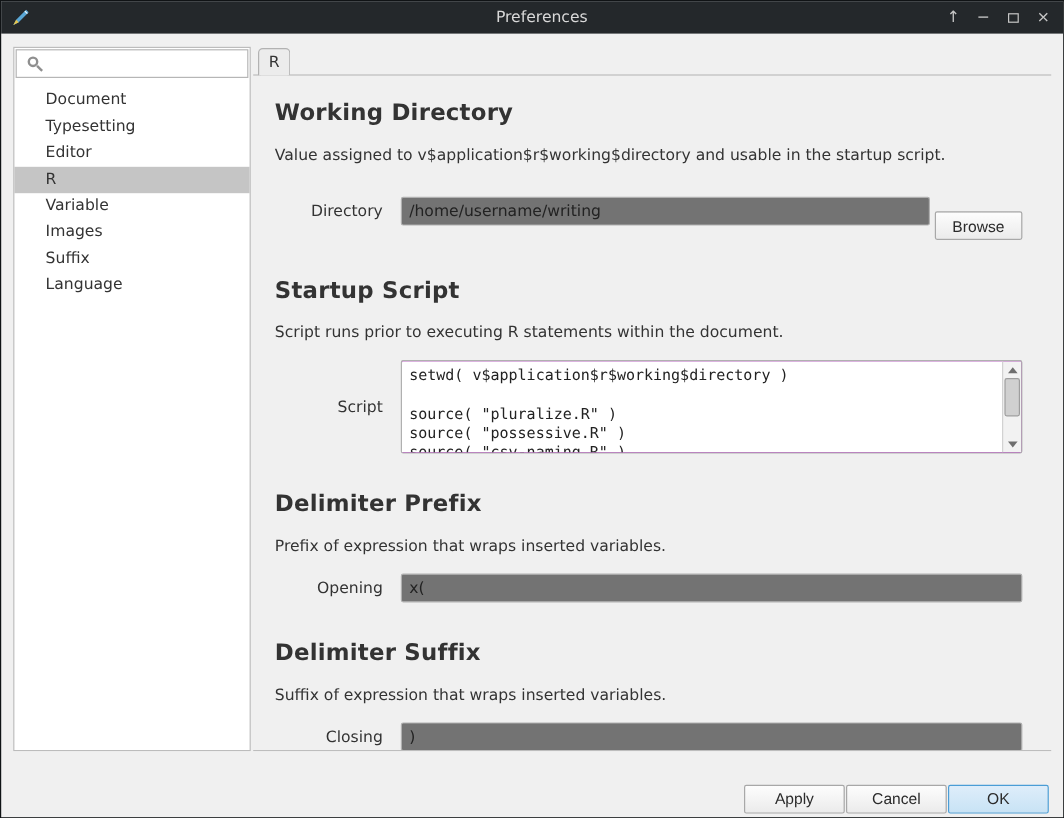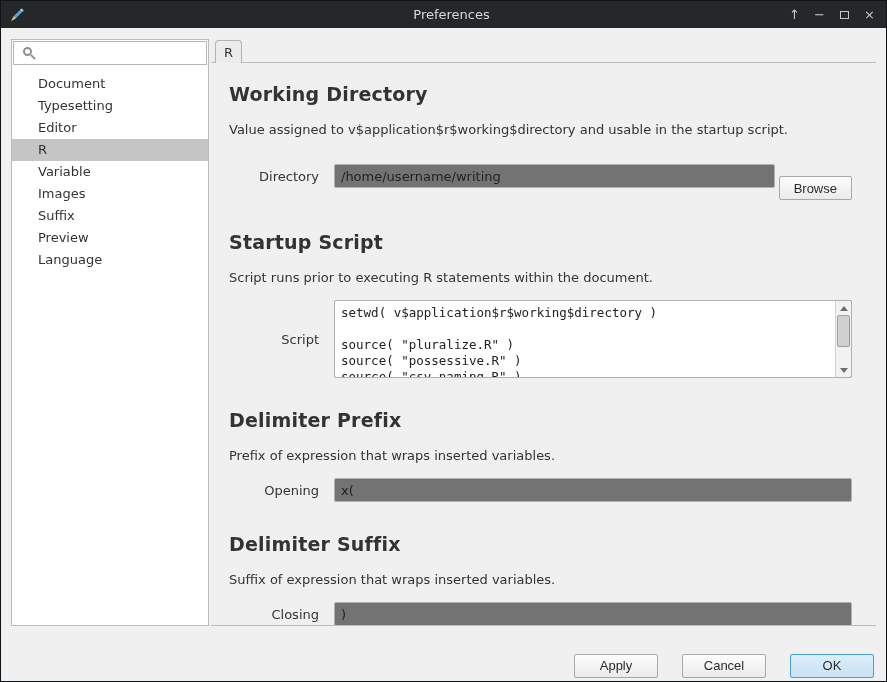--- a/index.html
+++ b/index.html
@@ -161,21 +161,21 @@
   .sb-track { flex: 1; position: relative; }
   .sb-thumb {
     position: absolute; left: 1px; right: 1px; top: 0; height: 32px;
     background: #d0d0d0; border: 1px solid #9e9e9e; border-radius: 2px;
   }
 
   
   .footer {
     flex: none; height: 55px;
     display: flex; align-items: center; justify-content: flex-end;
-    gap: 24px; padding: 0 12px;
+    gap: 1px; padding: 0 12px;
   }
   .footer .btn { min-width: 84px; }
   .btn.ok {
     background: linear-gradient(#deedfa, #c8e3f5);
     border: 1px solid #4a9dd6;
   }
 </style>
 </head>
 <body>
 
@@ -212,21 +212,20 @@
         <input type="text" style="">
       </div>
       <div class="nav">
         <div class="nav-item">Document</div>
         <div class="nav-item">Typesetting</div>
         <div class="nav-item">Editor</div>
         <div class="nav-item selected">R</div>
         <div class="nav-item">Variable</div>
         <div class="nav-item">Images</div>
         <div class="nav-item">Suffix</div>
-        <div class="nav-item">Preview</div>
         <div class="nav-item">Language</div>
       </div>
     </div>
 
     <div class="content">
       <div class="tabbar">
         <div class="tab">R</div>
       </div>
 
       <div class="pane">

